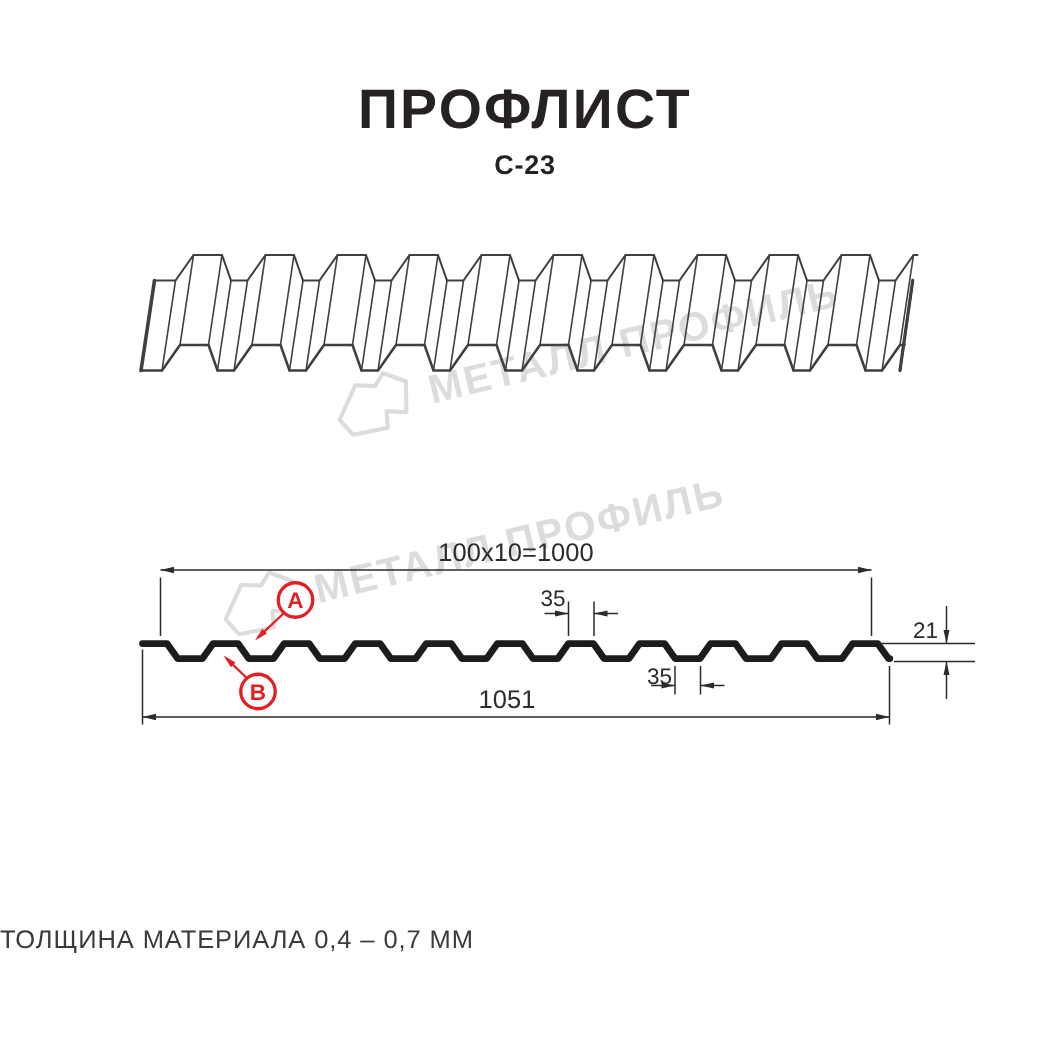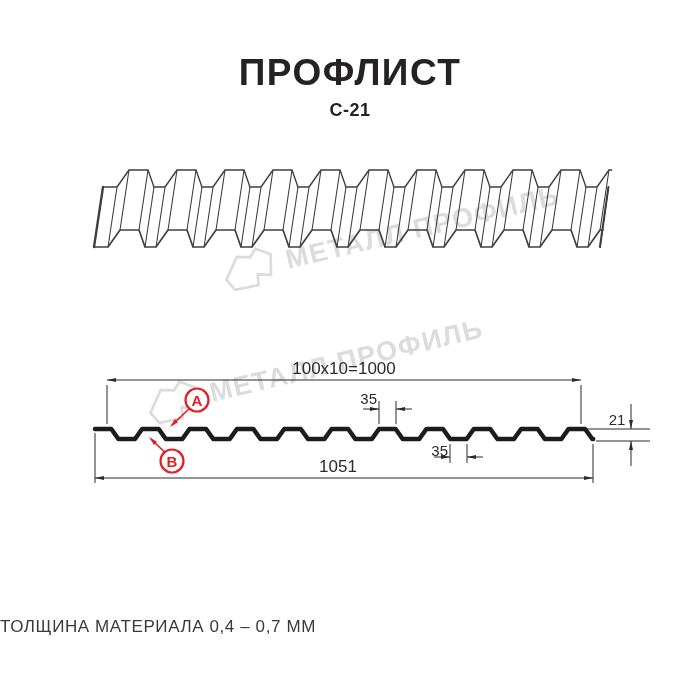--- a/index.html
+++ b/index.html
@@ -32,21 +32,21 @@
   .dim-text{font-size:15px;fill:#2b2b2b;font-family:"Liberation Sans",sans-serif;}
   .dim-text-lg{font-size:17px;fill:#2b2b2b;font-family:"Liberation Sans",sans-serif;}
   .marker-letter{font-size:15px;font-weight:700;font-family:"Liberation Sans",sans-serif;}
 </style>
 </head>
 <body>
 
 <div class="page">
 
   <div class="title">ПРОФЛИСТ</div>
-  <div class="subtitle">С-21</div>
+  <div class="subtitle">С-23</div>
 
   <div class="wm wm1">
     <svg width="58" height="49" viewBox="0 0 64 52">
       <path d="M5,31 L22,9 L36,13 L44,5 L59,15 L54,37 L40,33 L38,45 L12,44 Z" fill="none" stroke="#dcdcdc" stroke-width="3" stroke-linejoin="round"></path>
     </svg>
     <span class="wm-text">МЕТАЛЛ ПРОФИЛЬ</span>
   </div>
 
   <div class="wm wm2">
     <svg width="58" height="49" viewBox="0 0 64 52">

